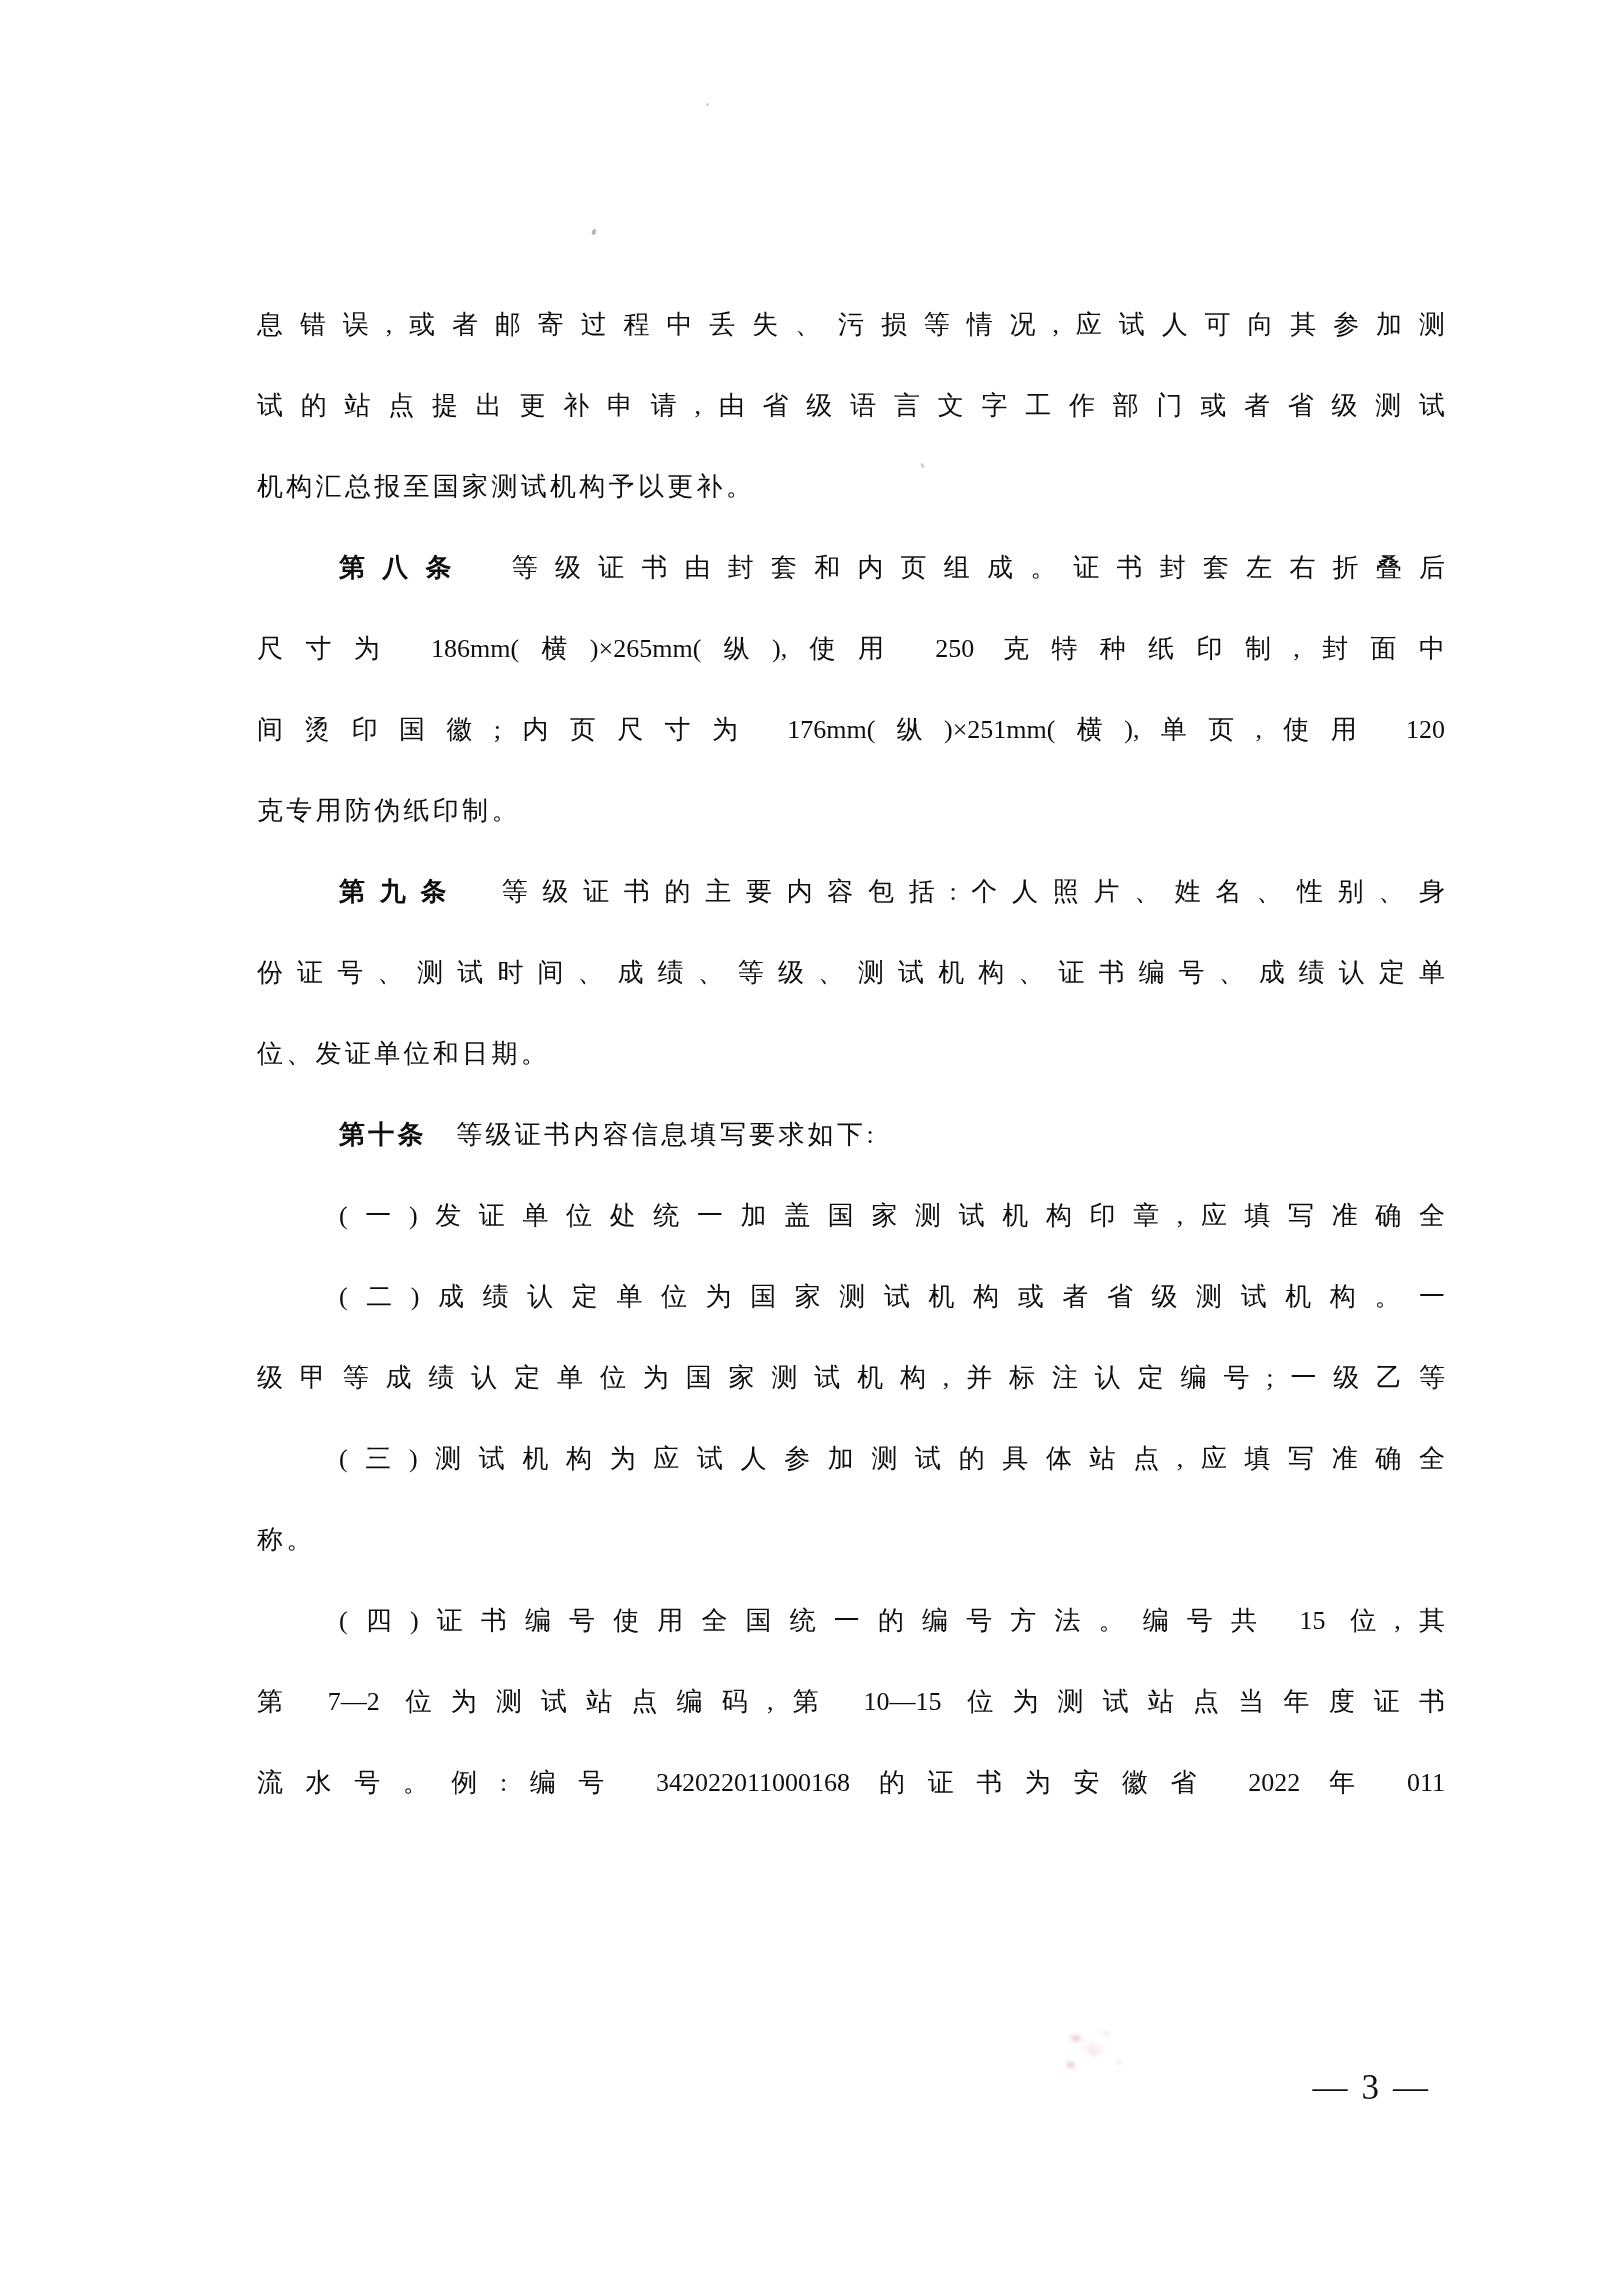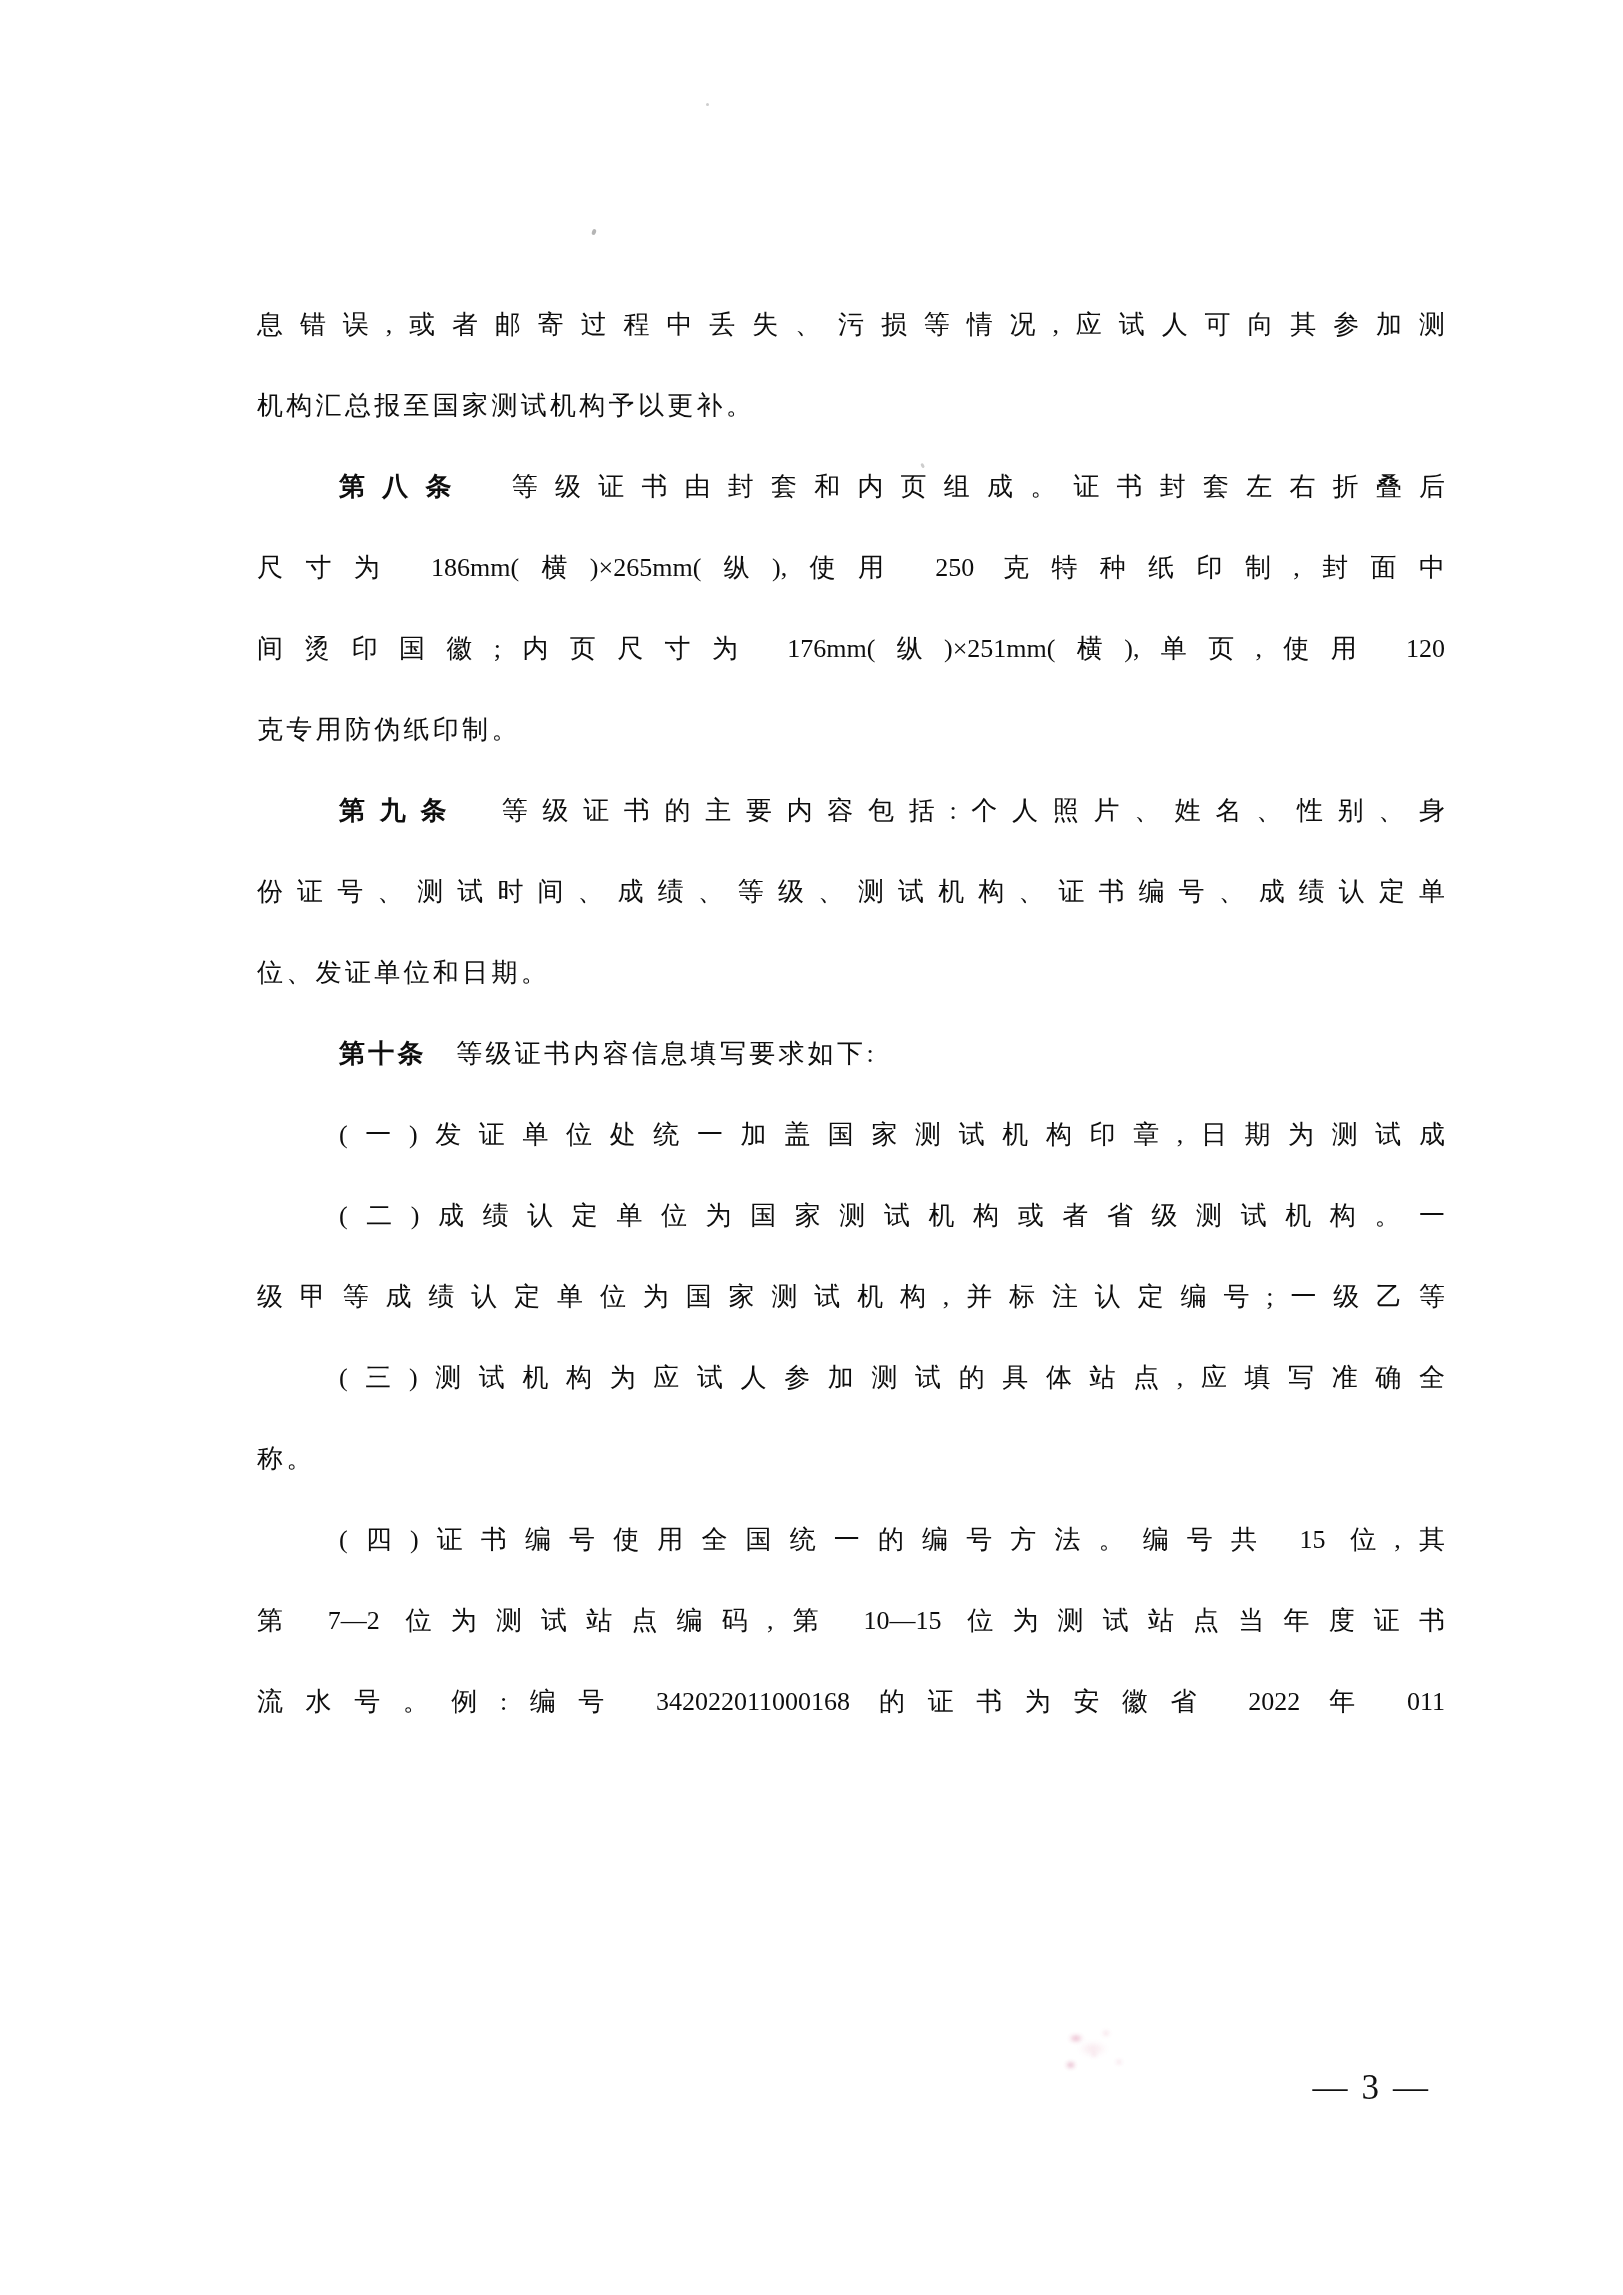--- a/index.html
+++ b/index.html
@@ -71,30 +71,31 @@
   .speck.s2{left:706px;top:103px;width:3.3px;height:3.3px;opacity:.3;}
   .speck.s3{left:921px;top:463px;width:3.3px;height:4.6px;opacity:.3;transform:rotate(-30deg);}
 </style>
 </head>
 <body>
 
 <div class="page">
 
   <div class="textblock">
     <div class="line"><span>息错误,或者邮寄过程中丢失、污损等情况,应试人可向其参加测</span></div>
+    <div class="line"><span>试的站点提出更补申请,由省级语言文字工作部门或者省级测试</span></div>
     <div class="line end"><span>机构汇总报至国家测试机构予以更补。</span></div>
     <div class="line indent"><span class="head">第八条</span><span>　等级证书由封套和内页组成。证书封套左右折叠后</span></div>
     <div class="line"><span>尺寸为 186mm(横)×265mm(纵),使用 250 克特种纸印制,封面中</span></div>
     <div class="line"><span>间烫印国徽;内页尺寸为 176mm(纵)×251mm(横),单页,使用 120</span></div>
     <div class="line end"><span>克专用防伪纸印制。</span></div>
     <div class="line indent"><span class="head">第九条</span><span>　等级证书的主要内容包括:个人照片、姓名、性别、身</span></div>
     <div class="line"><span>份证号、测试时间、成绩、等级、测试机构、证书编号、成绩认定单</span></div>
     <div class="line end"><span>位、发证单位和日期。</span></div>
     <div class="line indent end"><span class="head">第十条</span><span>　等级证书内容信息填写要求如下:</span></div>
-    <div class="line indent"><span>(一)发证单位处统一加盖国家测试机构印章,日期为测试成</span></div>
+    <div class="line indent"><span>(一)发证单位处统一加盖国家测试机构印章,应填写准确全</span></div>
     <div class="line indent"><span>(二)成绩认定单位为国家测试机构或者省级测试机构。一</span></div>
     <div class="line"><span>级甲等成绩认定单位为国家测试机构,并标注认定编号;一级乙等</span></div>
     <div class="line indent"><span>(三)测试机构为应试人参加测试的具体站点,应填写准确全</span></div>
     <div class="line end"><span>称。</span></div>
     <div class="line indent"><span>(四)证书编号使用全国统一的编号方法。编号共 15 位,其</span></div>
     <div class="line"><span>第 7—2 位为测试站点编码,第 10—15 位为测试站点当年度证书</span></div>
     <div class="line"><span>流水号。例:编号 342022011000168 的证书为安徽省 2022 年 011</span></div>
   </div>
 
   <div class="footer">— 3 —</div>

